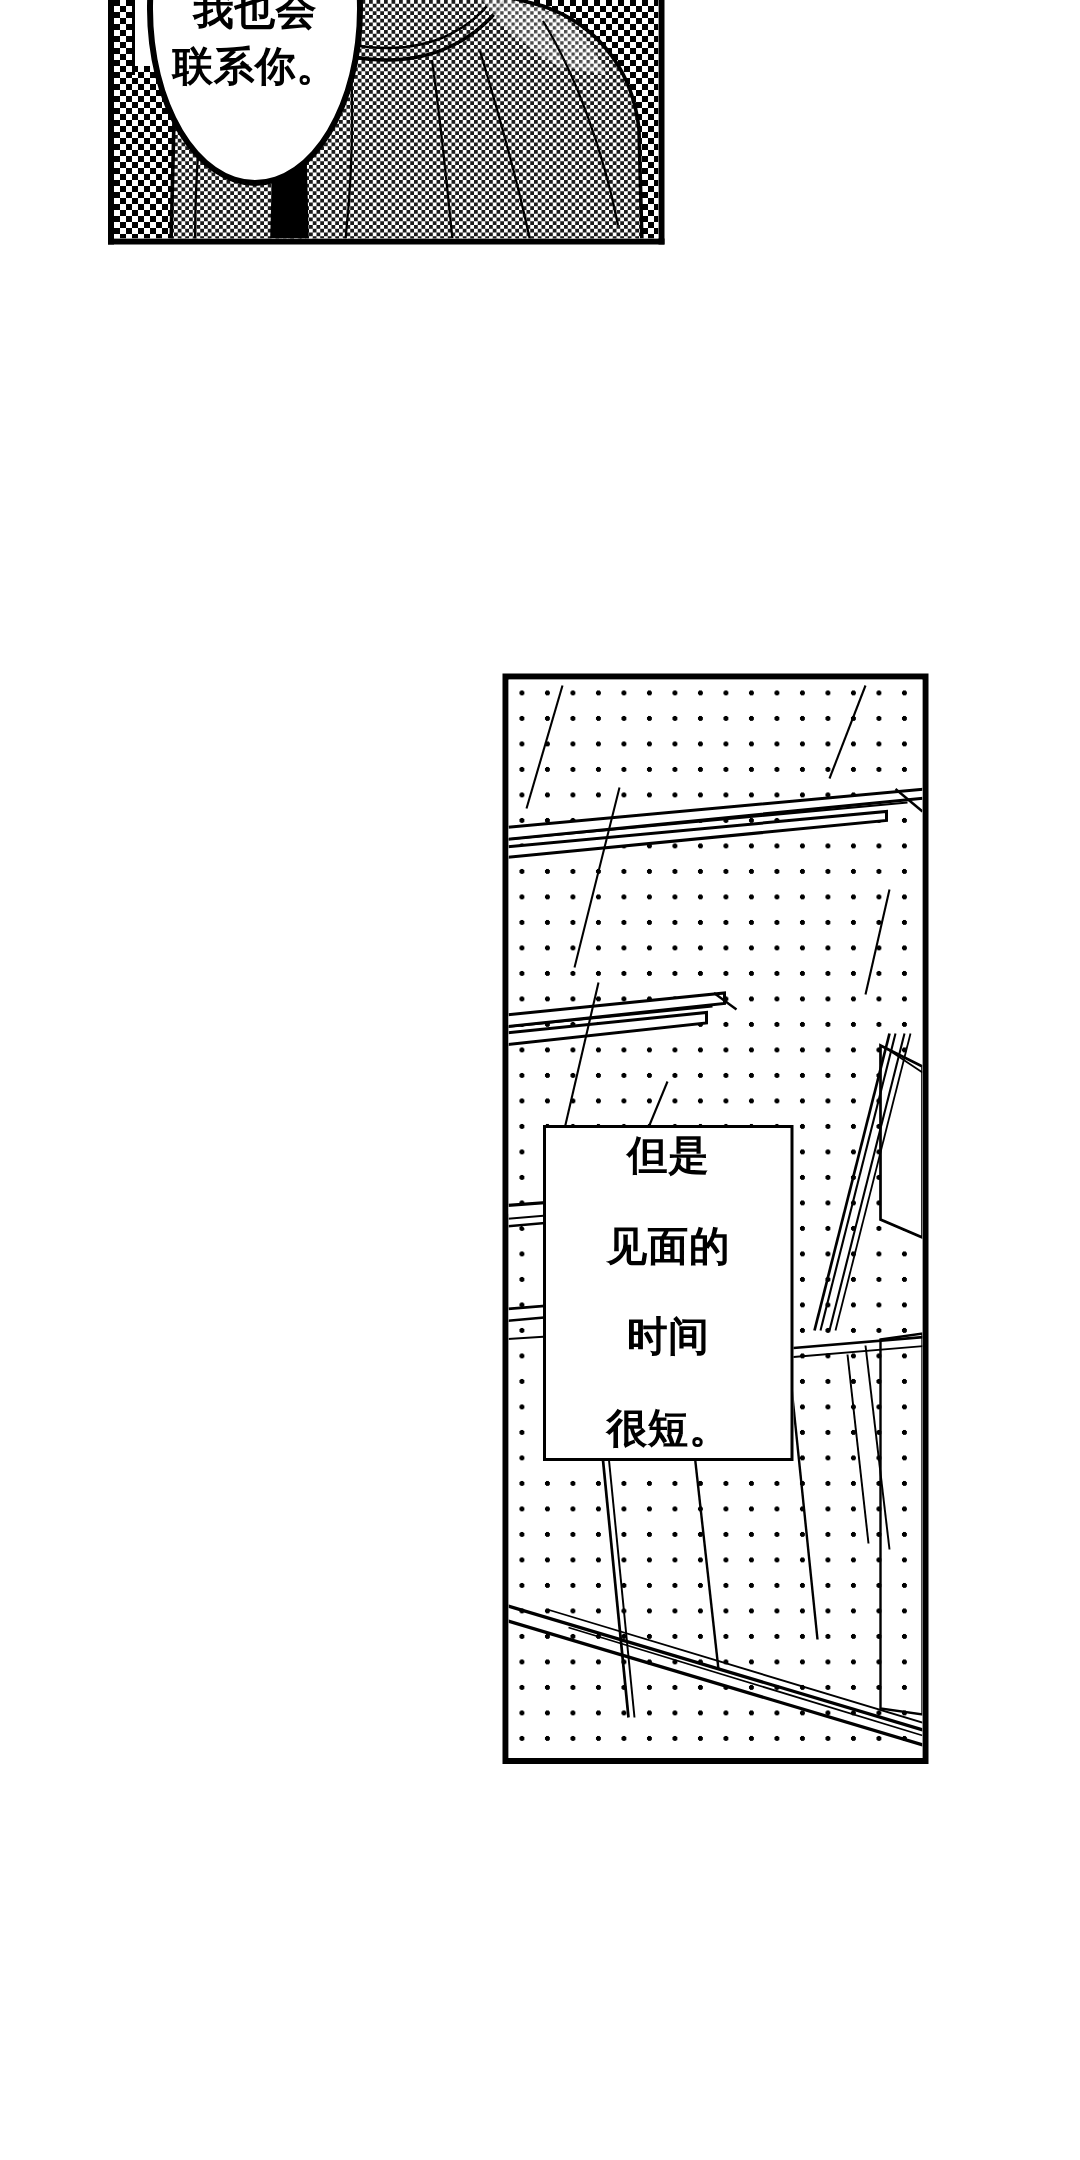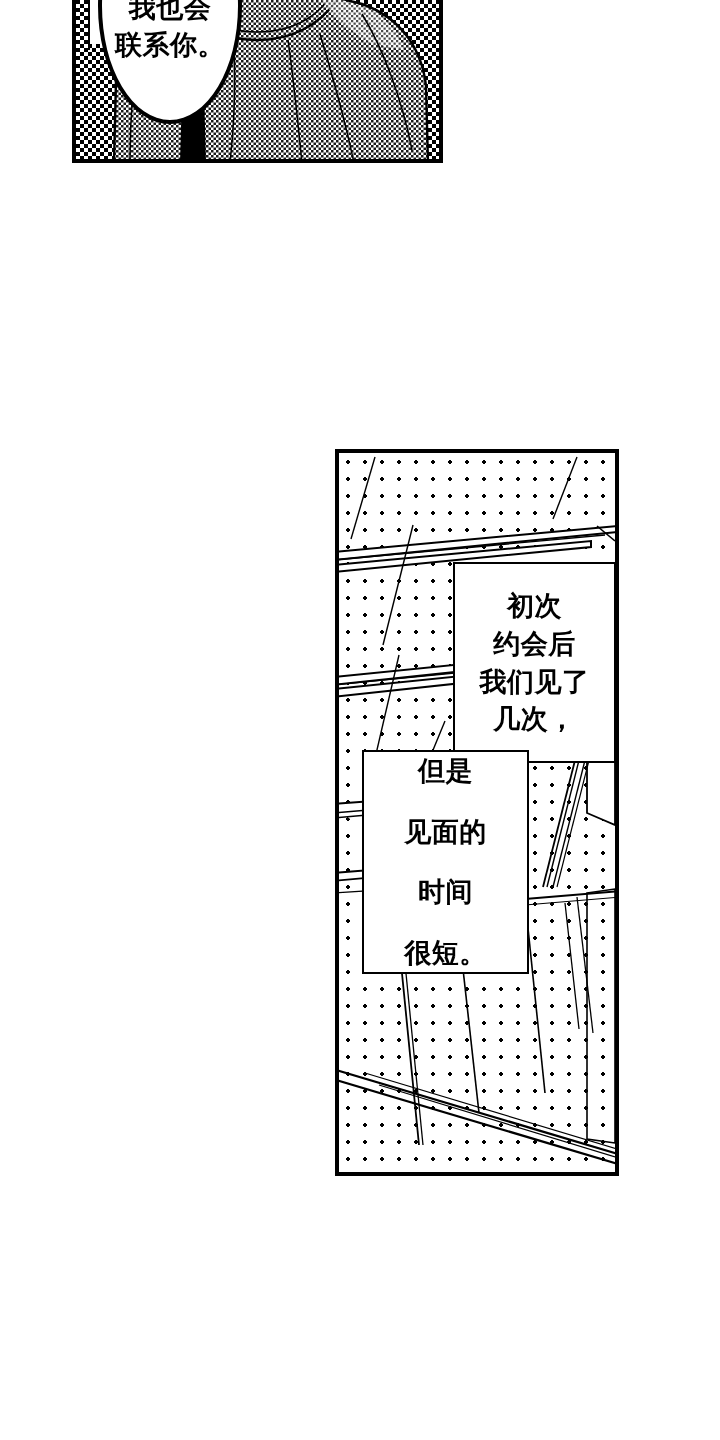--- a/index.html
+++ b/index.html
@@ -264,26 +264,20 @@
         <path d="M26 620 L278 696" stroke-width="1.2"></path>
         <path d="M40 632 L276 704" stroke-width="1.2"></path>
 
         <path d="M186 446 L282 438" stroke-width="1.8"></path>
         <path d="M186 452 L282 444" stroke-width="1.2"></path>
         <path d="M-6 440 L120 432" stroke-width="1.4"></path>
 
       </g>
     </svg>
 
-    <div class="caption-box" id="caption-1">
-      <div class="caption-line">初次</div>
-      <div class="caption-line">约会后</div>
-      <div class="caption-line">我们见了</div>
-      <div class="caption-line">几次，</div>
-    </div>
 
     <div class="caption-box" id="caption-2">
       <div class="caption-line">但是</div>
       <div class="caption-line">见面的</div>
       <div class="caption-line">时间</div>
       <div class="caption-line">很短。</div>
     </div>
 
   </div>
 

